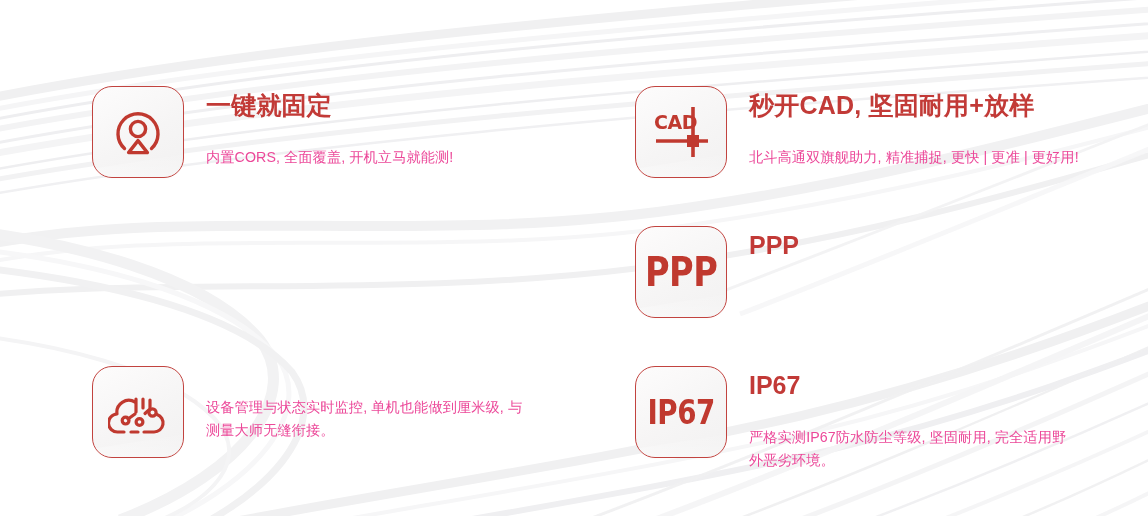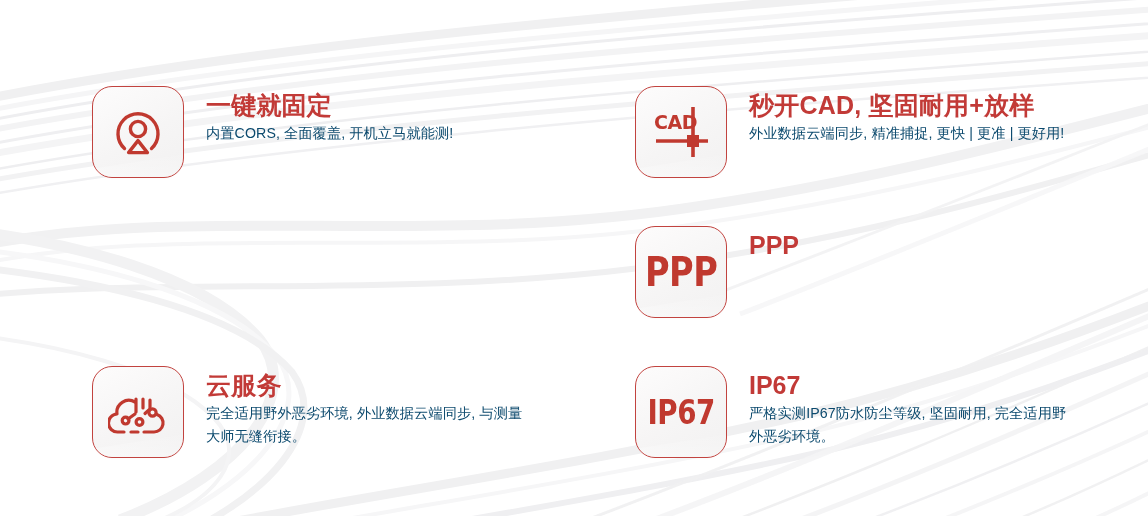--- a/index.html
+++ b/index.html
@@ -94,24 +94,24 @@
     color: #c23a37;
     font-size: 25px;
     font-weight: bold;
     line-height: 1.18;
     letter-spacing: 0.2px;
     white-space: nowrap;
   }
   .feature-title.latin { letter-spacing: 0px; }
 
   .feature-desc {
-    color: #0c4a6e;
+    color: #ec4899;
     font-size: 14.2px;
     line-height: 1.62;
-    margin-top: 1px;
+    margin-top: 25px;
     max-width: 330px;
     letter-spacing: 0.1px;
   }
 </style>
 </head>
 <body>
 
 <svg id="bg-layer" viewBox="0 0 1148 516" preserveAspectRatio="none" aria-hidden="true">
   <rect x="0" y="0" width="1148" height="516" fill="#ffffff"></rect>
 
@@ -181,21 +181,21 @@
     <div class="icon-box">
       <svg class="icon-svg" width="62" height="58" viewBox="0 0 62 58">
         <text x="4" y="26" font-family="DejaVu Sans, Liberation Sans, sans-serif" font-size="19" font-weight="bold" fill="#c0392f" letter-spacing="-0.5">CAD</text>
         <line x1="43" y1="4" x2="43" y2="54" stroke="#c0392f" stroke-width="3.6"></line>
         <line x1="6" y1="38" x2="58" y2="38" stroke="#c0392f" stroke-width="3.6"></line>
         <rect x="37" y="32" width="12" height="12" fill="#c0392f"></rect>
       </svg>
     </div>
     <div class="feature-body">
       <div class="feature-title">秒开CAD, 坚固耐用+放样</div>
-      <div class="feature-desc">外业数据云端同步, 精准捕捉, 更快 | 更准 | 更好用!</div>
+      <div class="feature-desc">北斗高通双旗舰助力, 精准捕捉, 更快 | 更准 | 更好用!</div>
     </div>
   </div>
 
   <div class="feature-card">
   </div>
 
   <div class="feature-card">
     <div class="icon-box">
       <span class="icon-text ppp">PPP</span>
     </div>
@@ -213,22 +213,21 @@
         <line x1="28" y1="13" x2="28" y2="26"></line>
         <line x1="35" y1="13" x2="35" y2="22"></line>
         <path d="M42,14 L42,23 L37,27.5"></path>
         <circle cx="44.5" cy="26.5" r="3.6"></circle>
         <path d="M27,28 L20,33"></path>
         <circle cx="17.6" cy="34.6" r="3.4"></circle>
         <circle cx="31.5" cy="36" r="3.4"></circle>
       </svg>
     </div>
     <div class="feature-body">
-      <div class="feature-title">云服务</div>
-      <div class="feature-desc">完全适用野外恶劣环境, 外业数据云端同步, 与测量大师无缝衔接。</div>
+      <div class="feature-desc">设备管理与状态实时监控, 单机也能做到厘米级, 与测量大师无缝衔接。</div>
     </div>
   </div>
 
   <div class="feature-card">
     <div class="icon-box">
       <span class="icon-text ip67">IP67</span>
     </div>
     <div class="feature-body">
       <div class="feature-title latin">IP67</div>
       <div class="feature-desc">严格实测IP67防水防尘等级, 坚固耐用, 完全适用野外恶劣环境。</div>

